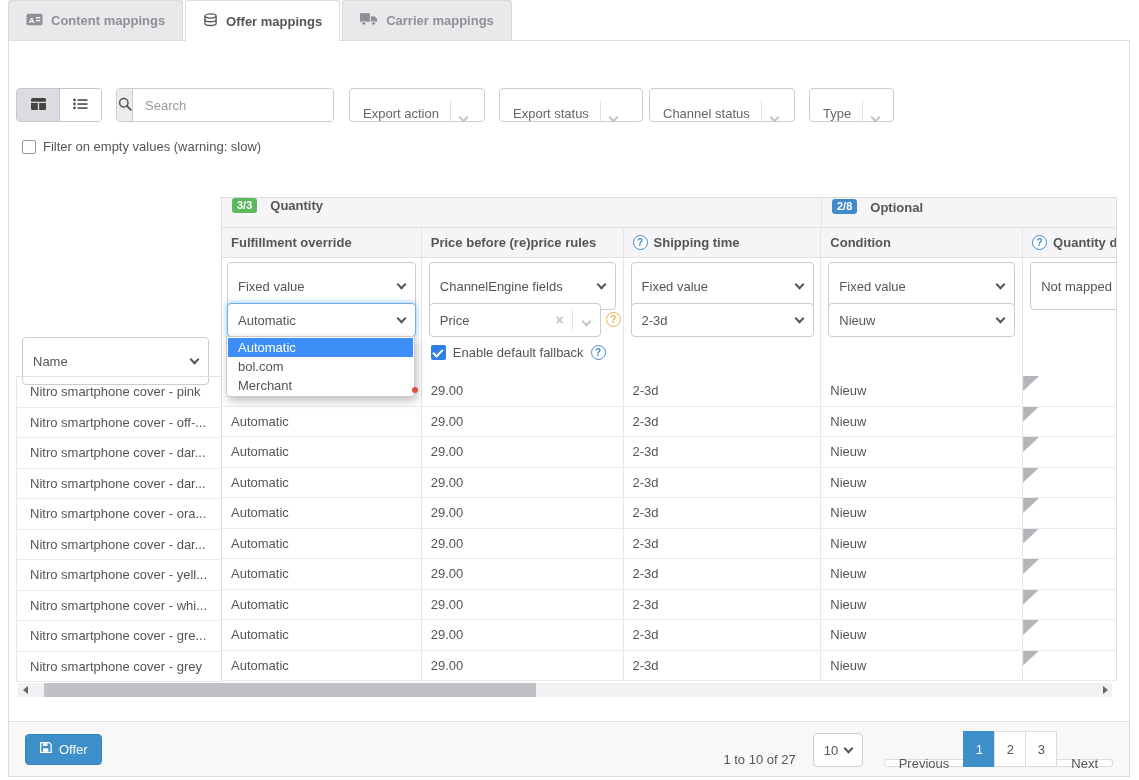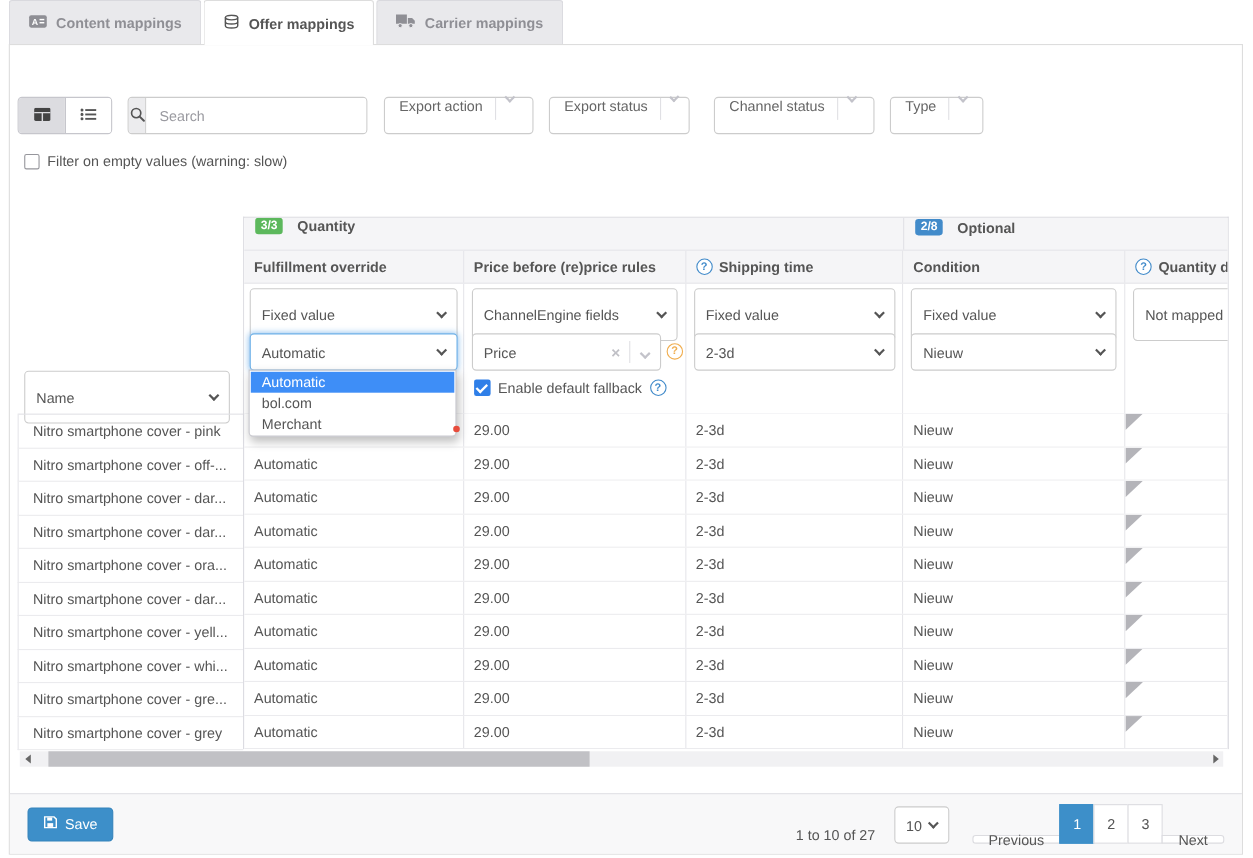--- a/index.html
+++ b/index.html
@@ -26,21 +26,21 @@
   .vbtn.active { background:#dcdce0; }
   .vbtn + .vbtn { border-left:1px solid #c6c6cc; }
 
   .searchgroup { position:absolute; left:107px; top:47px; width:218px; height:34px; display:flex;
     border:1px solid #ccc; border-radius:4px; overflow:hidden; background:#fff; }
   .search-addon { width:44px; background:#ececee; border-right:1px solid #ccc;
     display:flex; align-items:center; justify-content:center; }
   .searchgroup input { flex:1; border:none; outline:none; padding:0 12px; font:inherit; color:#555; }
   .searchgroup input::placeholder { color:#9a9aa0; }
 
-  .ddbtn { position:absolute; top:47px; height:34px; display:flex; align-items:flex-start;
+  .ddbtn { position:absolute; top:47px; height:34px; display:flex; align-items:flex-end;
     background:#fff; border:1px solid #ccc; border-radius:4px; padding:0 10px 0 13px;
     color:#666; cursor:pointer; white-space:nowrap; }
   .ddbtn .sep { width:1px; height:20px; background:#e0e0e4; margin:0 9px 0 11px; }
   .chev { display:inline-block; width:7px; height:7px; border-right:2px solid #555; border-bottom:2px solid #555;
     transform:rotate(45deg); margin-top:-4px; }
   .chev.lt { border-color:#c3c3ca; }
   .ghostbtn { position:absolute; top:47px; height:34px; display:flex; align-items:center; gap:7px;
     background:#fff; border:1px solid #e8e8ec; border-radius:4px; padding:0 13px; color:#cfcfd4; cursor:default; }
 
   .filterrow { position:absolute; left:13px; top:98px; display:flex; align-items:center; gap:7px; }
@@ -213,21 +213,21 @@
         </span>
       </div>
       <input type="text" placeholder="Search" style="">
     </div>
 
     <div class="ddbtn" style="left:340px;width:136px;">
       <span>Export action</span>
       <span class="sep"></span>
       <span class="chev lt"></span>
     </div>
-    <div class="ddbtn" style="left:490px;width:128px;">
+    <div class="ddbtn" style="left:490px;width:144px;">
       <span>Export status</span>
       <span class="sep"></span>
       <span class="chev lt"></span>
     </div>
     <div class="ddbtn" style="left:640px;width:146px;">
       <span>Channel status</span>
       <span class="sep"></span>
       <span class="chev lt"></span>
     </div>
     <div class="ddbtn" style="left:800px;width:85px;">
@@ -467,21 +467,21 @@
 
     <div class="footer">
       <div class="savebtn">
         <span>
           <svg width="13" height="13" viewBox="0 0 16 16">
               <path d="M2 2h10.5L15 4.5V14H2z" fill="none" stroke="#fff" stroke-width="1.6"></path>
               <rect x="5" y="9" width="6.5" height="4.2" fill="#fff"></rect>
               <rect x="4.8" y="2.6" width="5.6" height="3.6" fill="#fff"></rect>
             </svg>
         </span>
-        <span>Save</span>
+        <span>Offer</span>
       </div>
       <div class="f-right">
         <span class="range">1 to 10 of 27</span>
         <div class="sel psize">
           <span>10</span>
           <span class="chev"></span>
         </div>
         <div class="pager">
           <div class="pg txt first">Previous</div>
           <div class="pg page active">1</div>

